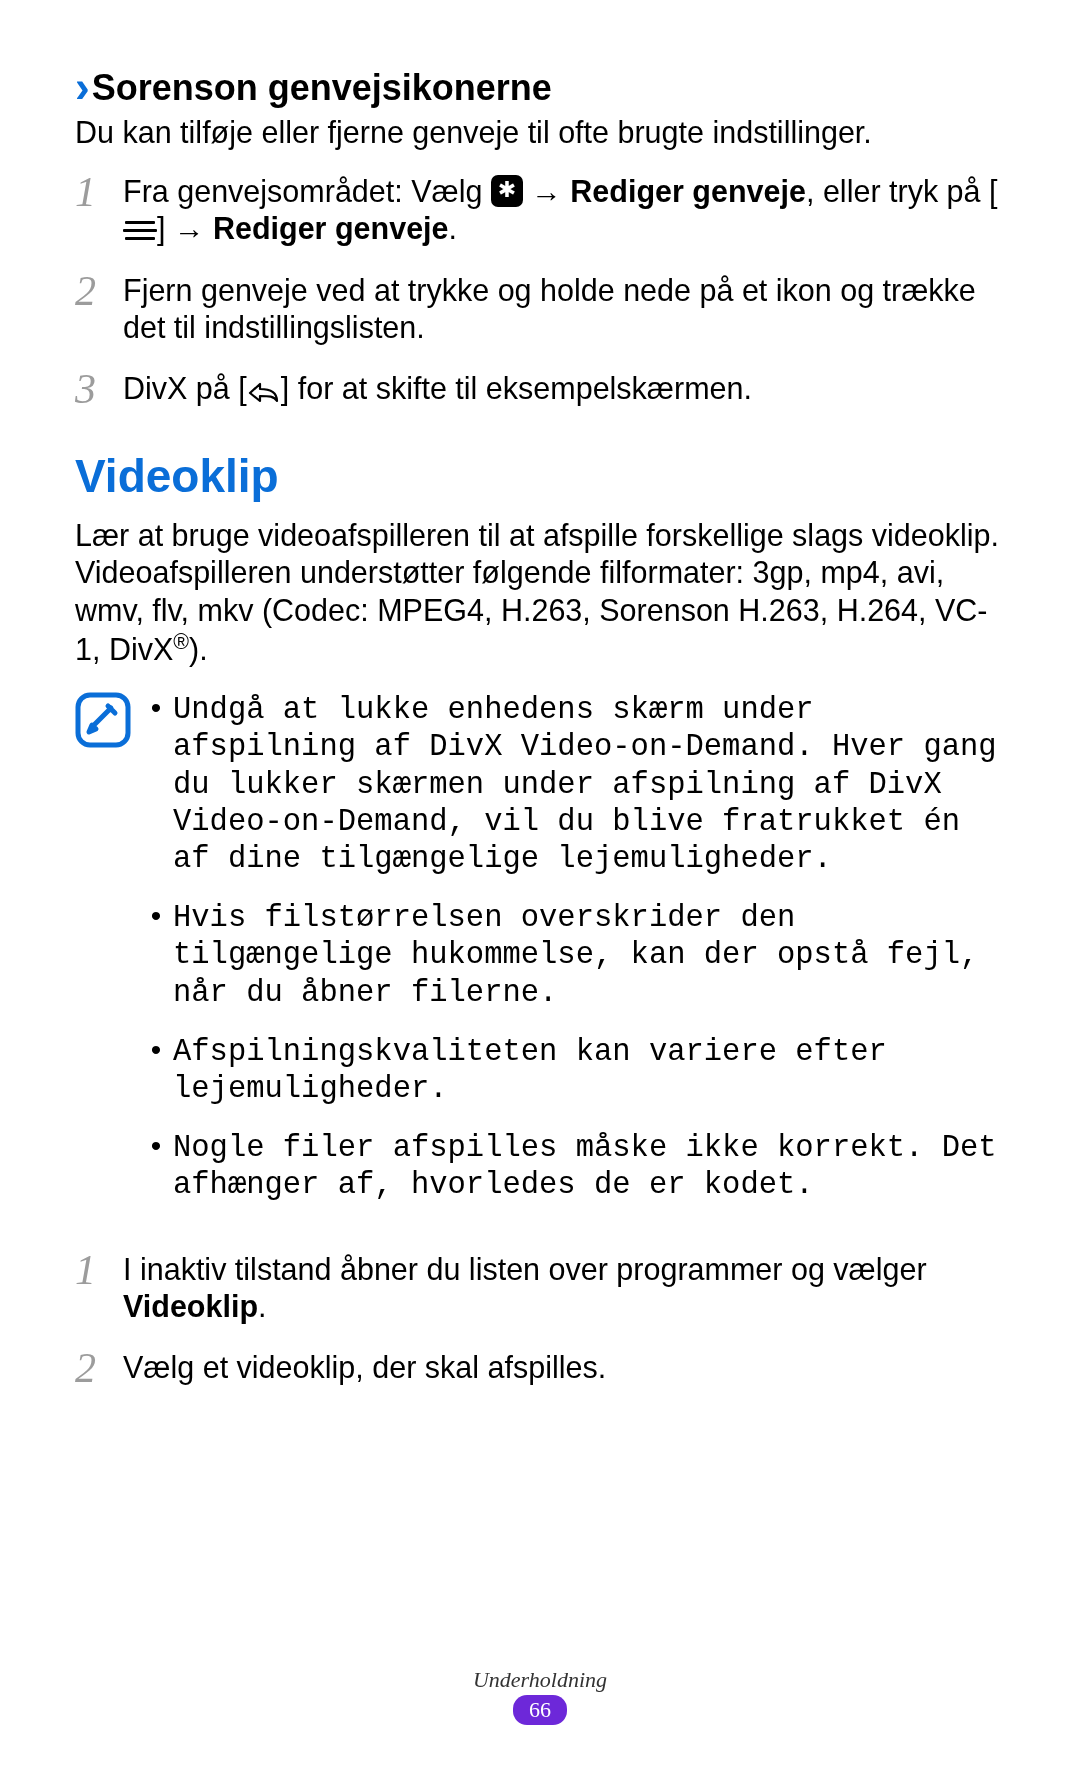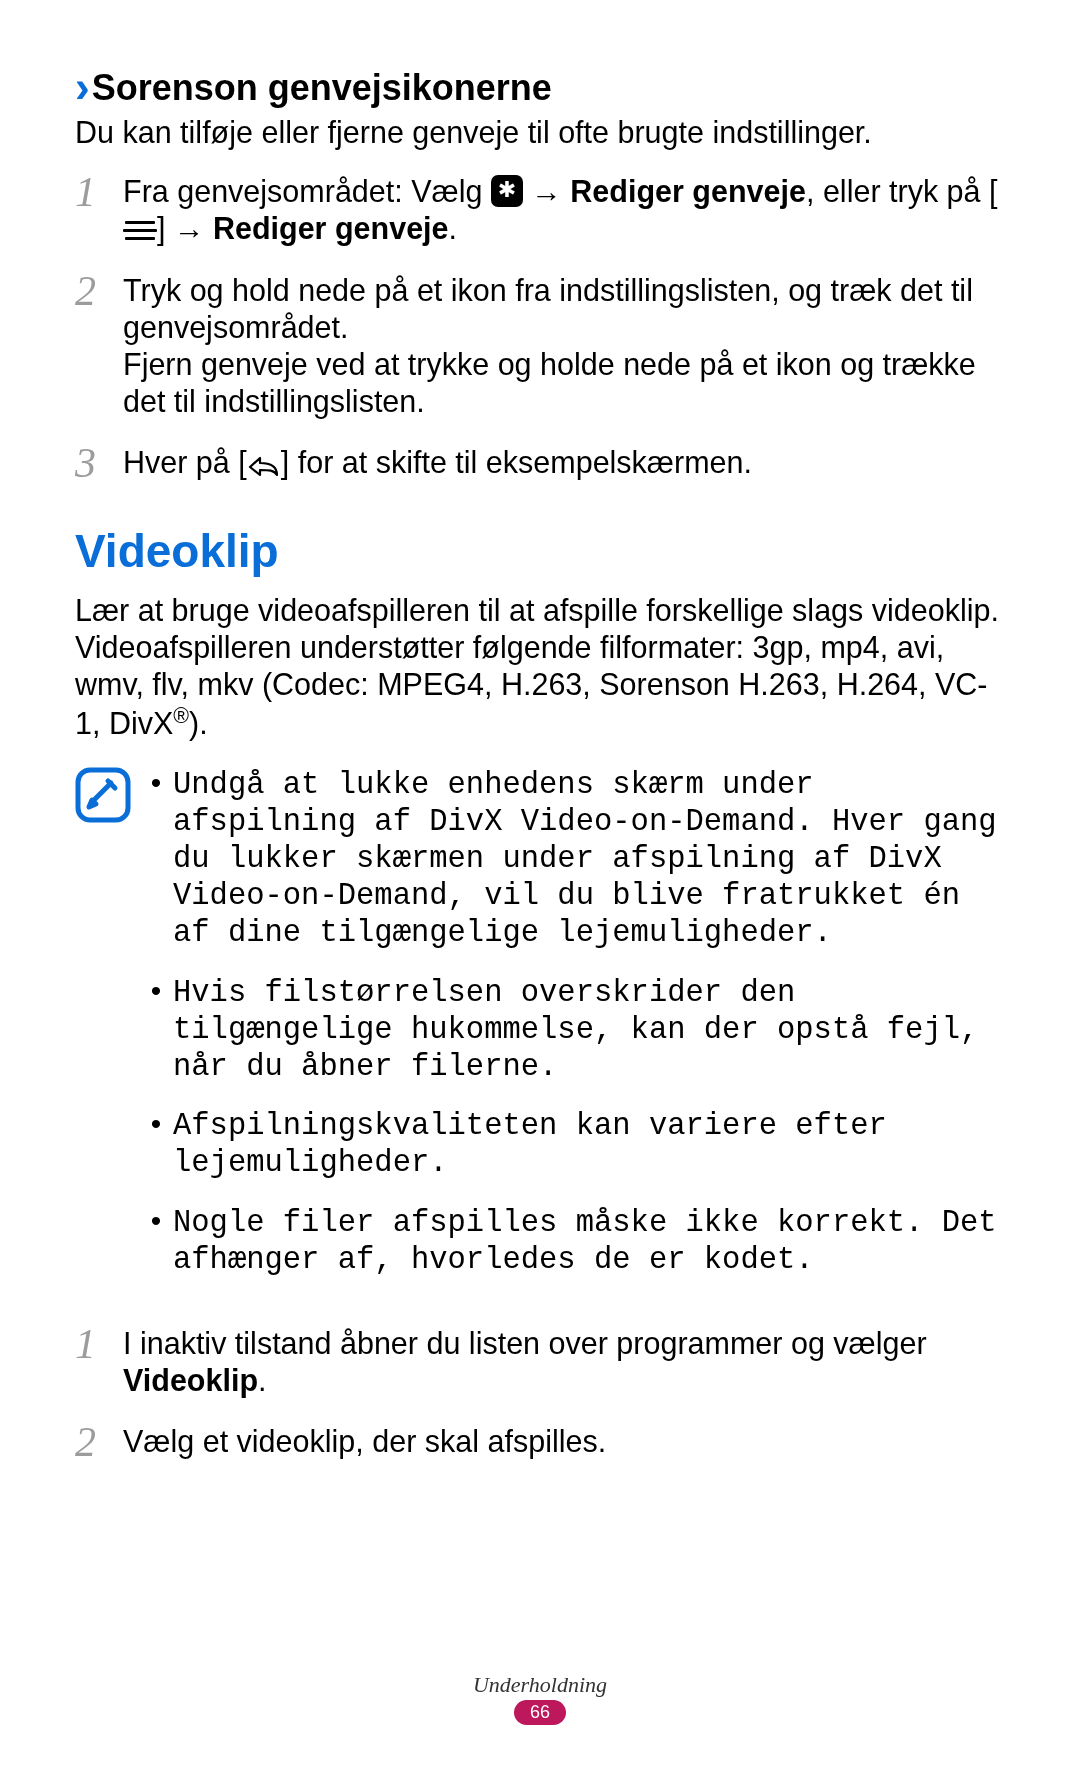--- a/index.html
+++ b/index.html
@@ -156,48 +156,47 @@
   }
   .footer .label {
     font-style: italic;
     font-family: Georgia, "Times New Roman", serif;
     font-size: 22px;
     color: #333;
     margin-bottom: 2px;
   }
   .footer .pagenum {
     display: inline-block;
-    background: #be185d;
+    background: #6d28d9;
     color: #fff;
-    font-size: 18px;
+    font-size: 22px;
     border-radius: 14px;
     padding: 2px 16px;
-    font-family: Liberation Sans, sans-serif;
+    font-family: Liberation Serif, serif;
   }
 </style>
 </head>
 <body>
 
 <div class="page">
 
   <h3 class="section-title">
     <span class="caret"></span><span>Sorenson genvejsikonerne</span>
   </h3>
   <p class="lead">Du kan tilføje eller fjerne genveje til ofte brugte indstillinger.</p>
 
   <ol class="steps">
     <li>
       <span>Fra genvejsområdet: Vælg </span><span class="icon-box gear"></span><span> → </span><span class="bold">Rediger genveje</span><span>, eller tryk på [</span><span class="menu-icon"><span class="bar b1"></span><span class="bar b2"></span><span class="bar b3"></span></span><span>] → </span><span class="bold">Rediger genveje</span><span>.</span>
     </li>
     <li>
-      <div>Tryk og hold nede på et ikon fra indstillingslisten, og træk det til genvejsområdet.</div>
       <div>Fjern genveje ved at trykke og holde nede på et ikon og trække det til indstillingslisten.</div>
     </li>
     <li>
-      <span>Hver på [</span><span class="back-icon"><svg width="34" height="24" viewBox="0 0 34 24">
+      <span>DivX på [</span><span class="back-icon"><svg width="34" height="24" viewBox="0 0 34 24">
             <path d="M3 14 L13 5 L13 10 C25 10 30 14 30 22 C27 17 22 17 13 17 L13 22 Z" fill="none" stroke="#000" stroke-width="2.2" stroke-linejoin="round"></path>
           </svg></span><span>] for at skifte til eksempelskærmen.</span>
     </li>
   </ol>
 
   <h2 class="h2">Videoklip</h2>
 
   <p class="body">
     <span>Lær at bruge videoafspilleren til at afspille forskellige slags videoklip. Videoafspilleren understøtter følgende filformater: 3gp, mp4, avi, wmv, flv, mkv (Codec: MPEG4, H.263, Sorenson H.263, H.264, VC-1, DivX</span><span class="sup">®</span><span>).</span>
   </p>

